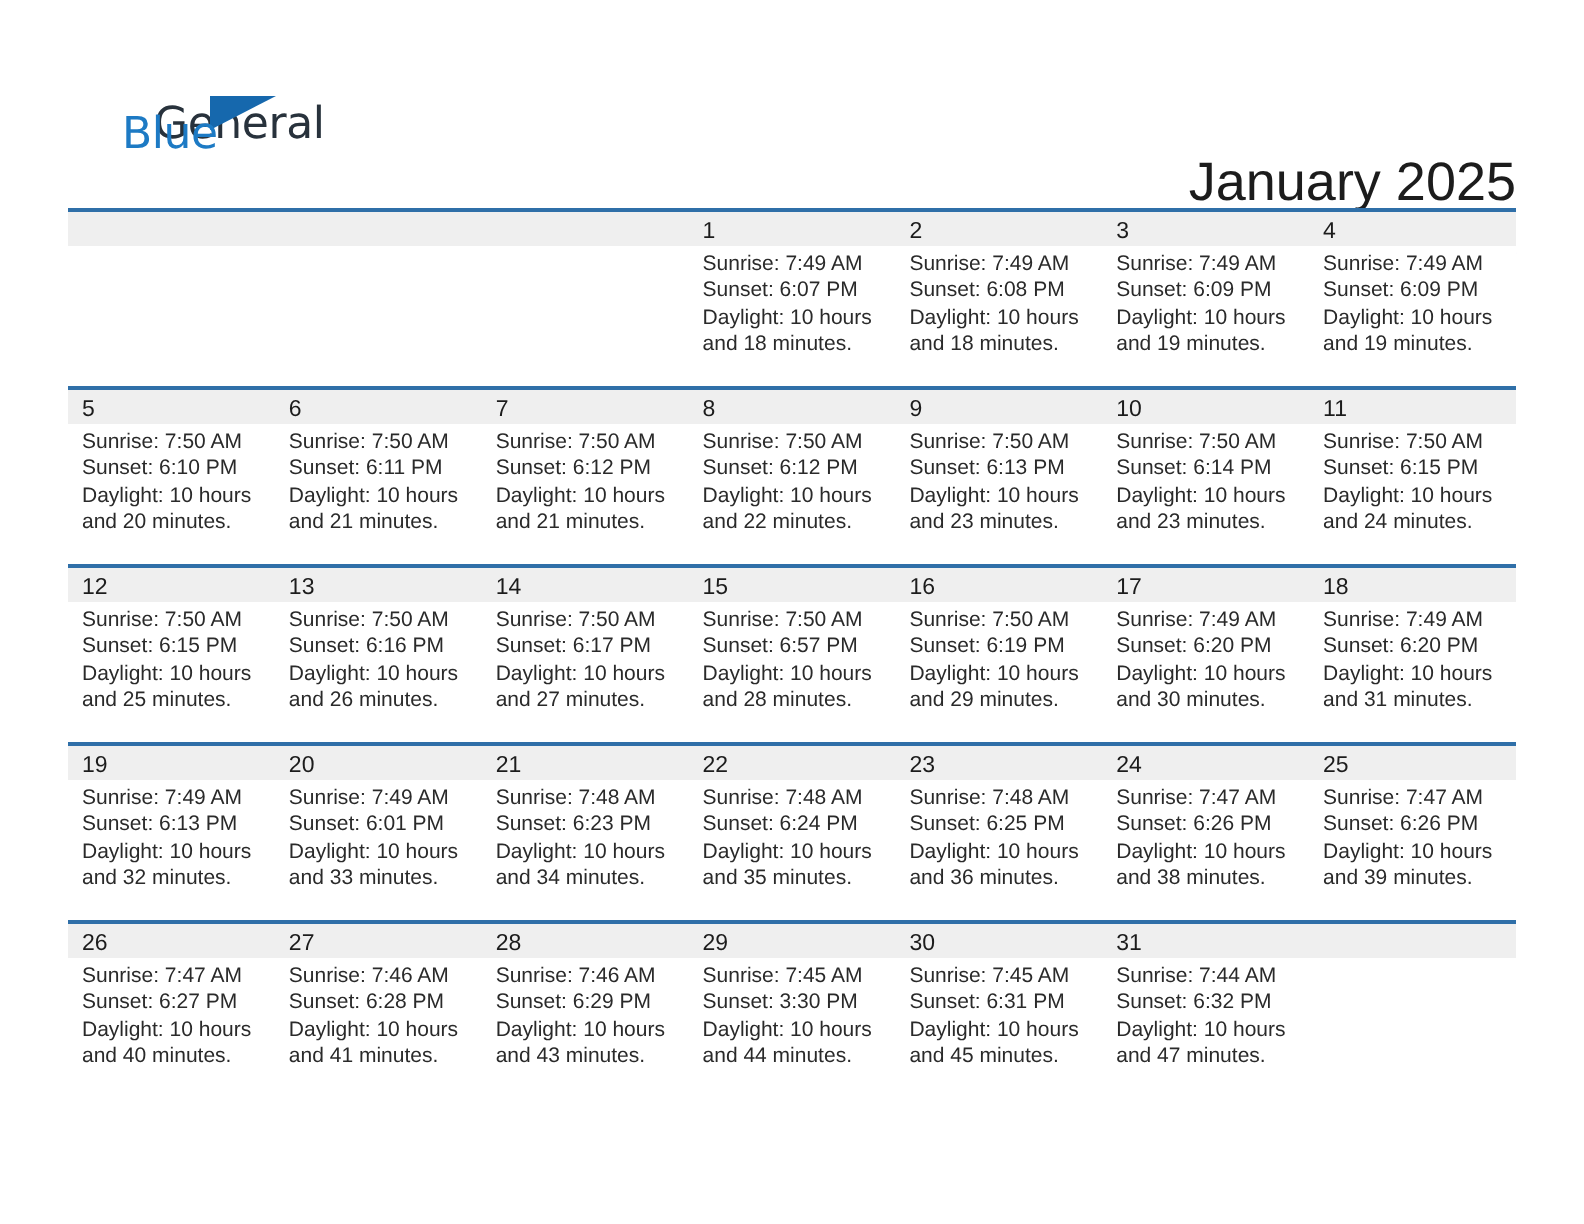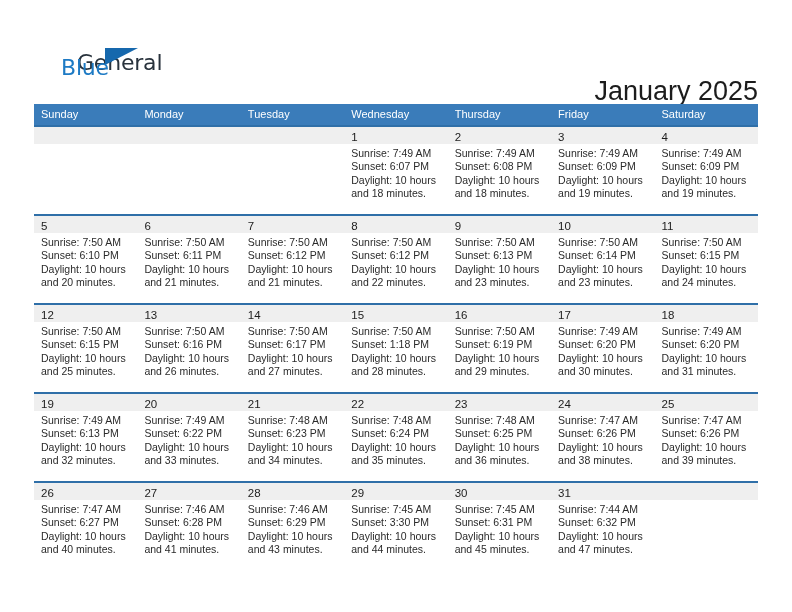--- a/index.html
+++ b/index.html
@@ -158,29 +158,20 @@
     </div>
 
     <div class="title-block">
       <div class="cal-title">January 2025</div>
       <div class="cal-subtitle">Jijiang, Chongqing, China</div>
     </div>
 
   </div>
 
   <div class="calendar">
-    <div class="weekday-row" id="weekday-row">
-        <div class="weekday">Sunday</div>
-        <div class="weekday">Monday</div>
-        <div class="weekday">Tuesday</div>
-        <div class="weekday">Wednesday</div>
-        <div class="weekday">Thursday</div>
-        <div class="weekday">Friday</div>
-        <div class="weekday">Saturday</div>
-      </div>
     <div id="weeks-container">
         <div class="week-row">
           <div class="day-cell empty">
             <div class="day-band"><span class="day-num"></span></div>
           </div>
           <div class="day-cell empty">
             <div class="day-band"><span class="day-num"></span></div>
           </div>
           <div class="day-cell empty">
             <div class="day-band"><span class="day-num"></span></div>
@@ -312,21 +303,21 @@
               <div>Sunrise: 7:50 AM</div>
               <div>Sunset: 6:17 PM</div>
               <div>Daylight: 10 hours</div>
               <div>and 27 minutes.</div>
             </div>
           </div>
           <div class="day-cell">
             <div class="day-band"><span class="day-num">15</span></div>
             <div class="day-info">
               <div>Sunrise: 7:50 AM</div>
-              <div>Sunset: 1:18 PM</div>
+              <div>Sunset: 6:57 PM</div>
               <div>Daylight: 10 hours</div>
               <div>and 28 minutes.</div>
             </div>
           </div>
           <div class="day-cell">
             <div class="day-band"><span class="day-num">16</span></div>
             <div class="day-info">
               <div>Sunrise: 7:50 AM</div>
               <div>Sunset: 6:19 PM</div>
               <div>Daylight: 10 hours</div>
@@ -359,21 +350,21 @@
               <div>Sunrise: 7:49 AM</div>
               <div>Sunset: 6:13 PM</div>
               <div>Daylight: 10 hours</div>
               <div>and 32 minutes.</div>
             </div>
           </div>
           <div class="day-cell">
             <div class="day-band"><span class="day-num">20</span></div>
             <div class="day-info">
               <div>Sunrise: 7:49 AM</div>
-              <div>Sunset: 6:22 PM</div>
+              <div>Sunset: 6:01 PM</div>
               <div>Daylight: 10 hours</div>
               <div>and 33 minutes.</div>
             </div>
           </div>
           <div class="day-cell">
             <div class="day-band"><span class="day-num">21</span></div>
             <div class="day-info">
               <div>Sunrise: 7:48 AM</div>
               <div>Sunset: 6:23 PM</div>
               <div>Daylight: 10 hours</div>

